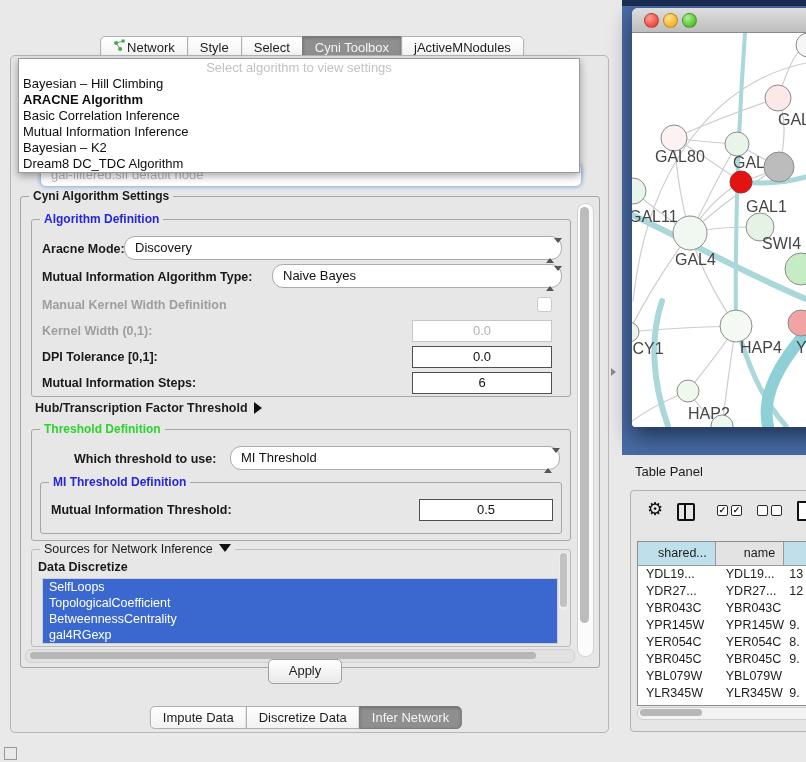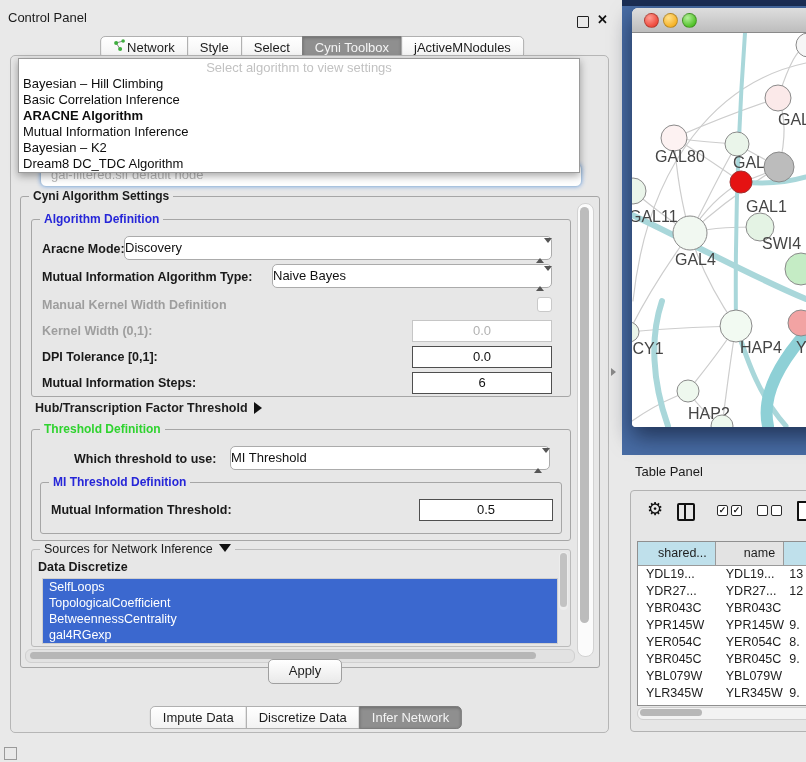--- a/index.html
+++ b/index.html
@@ -34,22 +34,22 @@
   #data-table-combo{left:40px;top:163px;width:530px;height:22px;background:#fff;border:1px solid #a9c3de;
                     border-radius:6px;box-shadow:0 0 4px #85aee4;z-index:5;font-size:13px;line-height:22px;
                     padding-left:10px;color:#b7b7b7;}
   
   .group{position:absolute;border:1px solid #a6a6a6;border-radius:3px;}
   .gtitle{position:absolute;top:-8px;left:8px;background:#e7e7e7;padding:0 4px;font-size:12px;font-weight:bold;color:#1a1a1a;white-space:nowrap;}
   .gtitle.blue{color:#2626d8;}
   .gtitle.green{color:#2fd32f;}
   .lbl{position:absolute;font-size:12.5px;font-weight:bold;color:#1a1a1a;white-space:nowrap;}
   .lbl.dis{color:#9e9e9e;}
-  .combo{position:absolute;background:#fff;border:1px solid #ababab;border-radius:5px;font-size:13px;
-         line-height:22px;height:22px;color:#111;}
+  .combo{position:absolute;background:#fff;border:1px solid #ababab;border-radius:11px;font-size:13px;
+         line-height:22px;height:22px;padding-left:10px;color:#111;}
   .combo .arrows{position:absolute;right:7px;top:3px;width:8px;}
   .arr-up{width:0;height:0;border-left:4px solid transparent;border-right:4px solid transparent;border-bottom:5px solid #555;margin-bottom:2px;}
   .arr-dn{width:0;height:0;border-left:4px solid transparent;border-right:4px solid transparent;border-top:5px solid #555;}
   .field{position:absolute;background:#fff;border:1px solid #4f4f4f;font-size:13px;line-height:20px;height:20px;
          text-align:center;padding:0 6px;color:#101010;}
   .field.dis{border-color:#c6c6c6;color:#b2b2b2;}
   .checkbox{position:absolute;width:13px;height:13px;background:#fff;border:1px solid #c9c9c9;border-radius:3px;}
   .tri-right{display:inline-block;width:0;height:0;border-top:6px solid transparent;border-bottom:6px solid transparent;border-left:8px solid #111;vertical-align:-2px;margin-left:6px;}
   .tri-down{display:inline-block;width:0;height:0;border-left:6px solid transparent;border-right:6px solid transparent;border-top:8px solid #111;vertical-align:1px;margin-left:6px;}
   
@@ -100,25 +100,20 @@
   .tr{display:flex;height:17px;font-size:12.5px;line-height:17px;}
   .td{box-sizing:border-box;white-space:nowrap;overflow:hidden;}
   .td.c1{width:82px;padding-left:8px;}
   .td.c2{width:72px;padding-left:10px;}
   .td.c3{width:44px;padding-left:5px;}
 </style>
 </head>
 <body>
 
 <div id="control-panel" class="abs">
-  <div id="cp-titlebar" class="abs">
-    <span id="cp-title" class="abs">Control Panel</span>
-    <span class="abs" style="left:577px;top:9px;"><span class="float-icon"></span></span>
-    <span class="abs close-icon" style="left:597px;top:7px;">✕</span>
-  </div>
 
   <div id="top-tabs" class="abs seg">
 
       <div class="seg-item">
         <span>
           <svg width="13" height="13" viewBox="0 0 13 13">
             <line x1="3" y1="4" x2="10" y2="2" stroke="#888" stroke-width="1"></line>
             <line x1="3" y1="4" x2="7" y2="10" stroke="#888" stroke-width="1"></line>
             <circle cx="3" cy="4" r="2" fill="#3fae3f"></circle>
             <circle cx="10" cy="2" r="1.8" fill="#3fae3f"></circle>
@@ -150,23 +145,23 @@
     </div>
 
   <div id="main-panel" class="abs"></div>
 
   <div id="algo-popup" class="abs">
     <div id="popup-placeholder">Select algorithm to view settings</div>
     <div>
 
         <div class="popup-item"><span>Bayesian – Hill Climbing</span></div>
 
+        <div class="popup-item bold"><span>ARACNE Algorithm</span></div>
+
         <div class="popup-item"><span>Basic Correlation Inference</span></div>
-
-        <div class="popup-item bold"><span>ARACNE Algorithm</span></div>
 
         <div class="popup-item"><span>Mutual Information Inference</span></div>
 
         <div class="popup-item"><span>Bayesian – K2</span></div>
 
         <div class="popup-item"><span>Dream8 DC_TDC Algorithm</span></div>
       </div>
   </div>
 
   <div id="data-table-combo" class="abs">

